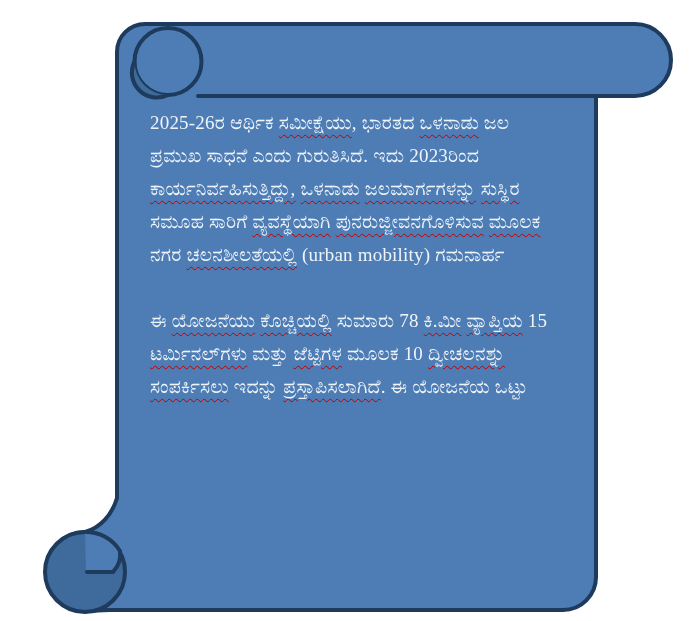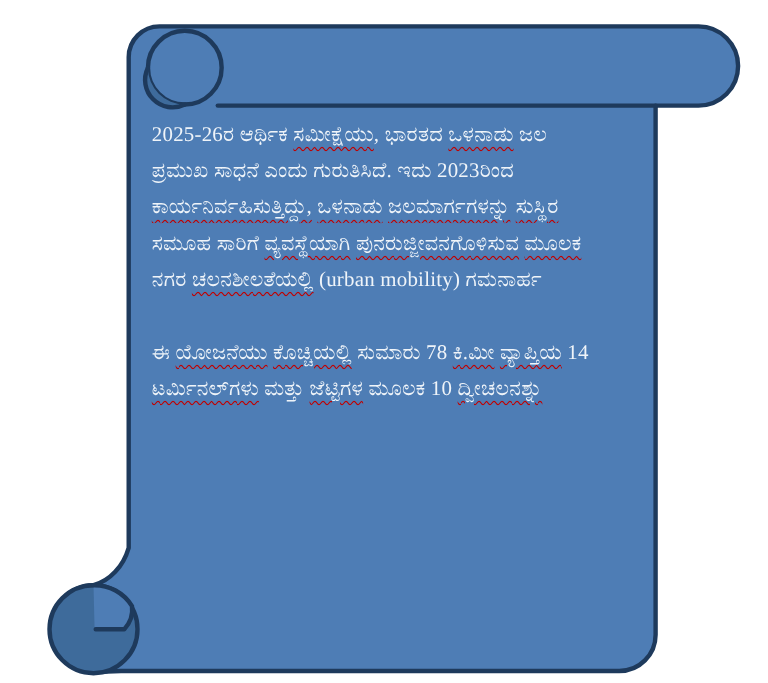--- a/index.html
+++ b/index.html
@@ -16,21 +16,21 @@
   .plain-fill { fill:var(--fill); }
   .dark-fill  { fill:var(--fillDark); }
   .stroke-only{ fill:none; stroke:var(--stroke); stroke-width:4; stroke-linecap:round; stroke-linejoin:round; }
   .text-block {
     position:absolute; left:138px; top:106px; width:462px;
     color:var(--text);
     font-size:19px; line-height:33px;
     letter-spacing:0.2px;
   }
   .para { margin:0 0 33px 0; }
-  .line { white-space:nowrap; }
+  .line { white-space:nowrap;margin-left:12px; }
   .miss {
     text-decoration-line:underline;
     text-decoration-style:wavy;
     text-decoration-color:var(--squiggle);
     text-decoration-thickness:1px;
     text-underline-offset:5px;
   }
 </style>
 </head>
 <body>
@@ -76,18 +76,19 @@
 
   <div class="text-block">
       <div class="para">
         <div class="line"><span>2025-26ರ ಆರ್ಥಿಕ </span><span class="miss">ಸಮೀಕ್ಷೆಯು</span><span>, ಭಾರತದ </span><span class="miss">ಒಳನಾಡು</span><span> ಜಲ</span></div>
         <div class="line"><span>ಪ್ರಮುಖ ಸಾಧನೆ ಎಂದು ಗುರುತಿಸಿದೆ. ಇದು 2023ರಿಂದ</span></div>
         <div class="line"><span class="miss">ಕಾರ್ಯನಿರ್ವಹಿಸುತ್ತಿದ್ದು,</span><span> </span><span class="miss">ಒಳನಾಡು</span><span> </span><span class="miss">ಜಲಮಾರ್ಗಗಳನ್ನು</span><span> </span><span class="miss">ಸುಸ್ಥಿರ</span></div>
         <div class="line"><span>ಸಮೂಹ ಸಾರಿಗೆ </span><span class="miss">ವ್ಯವಸ್ಥೆಯಾಗಿ</span><span> </span><span class="miss">ಪುನರುಜ್ಜೀವನಗೊಳಿಸುವ</span><span> </span><span class="miss">ಮೂಲಕ</span></div>
         <div class="line"><span>ನಗರ </span><span class="miss">ಚಲನಶೀಲತೆಯಲ್ಲಿ</span><span> (urban mobility) ಗಮನಾರ್ಹ</span></div>
       </div>
       <div class="para">
-        <div class="line"><span>ಈ </span><span class="miss">ಯೋಜನೆಯು</span><span> </span><span class="miss">ಕೊಚ್ಚಿಯಲ್ಲಿ</span><span> ಸುಮಾರು 78 </span><span class="miss">ಕಿ.ಮೀ</span><span> </span><span class="miss">ವ್ಯಾಪ್ತಿಯ</span><span> 14</span></div>
+        <div class="line"><span>ಈ </span><span class="miss">ಯೋಜನೆಯು</span><span> </span><span class="miss">ಕೊಚ್ಚಿಯಲ್ಲಿ</span><span> ಸುಮಾರು 78 </span><span class="miss">ಕಿ.ಮೀ</span><span> </span><span class="miss">ವ್ಯಾಪ್ತಿಯ</span><span> 15</span></div>
         <div class="line"><span class="miss">ಟರ್ಮಿನಲ್‌ಗಳು</span><span> ಮತ್ತು </span><span class="miss">ಜೆಟ್ಟಿಗಳ</span><span> ಮೂಲಕ 10 </span><span class="miss">ದ್ವೀಚಲನಶ್ನು</span></div>
+        <div class="line"><span class="miss">ಸಂಪರ್ಕಿಸಲು</span><span> ಇದನ್ನು </span><span class="miss">ಪ್ರಸ್ತಾಪಿಸಲಾಗಿದೆ</span><span>. ಈ ಯೋಜನೆಯ ಒಟ್ಟು</span></div>
       </div>
     </div>
 
 </div>
 
 </body></html>

